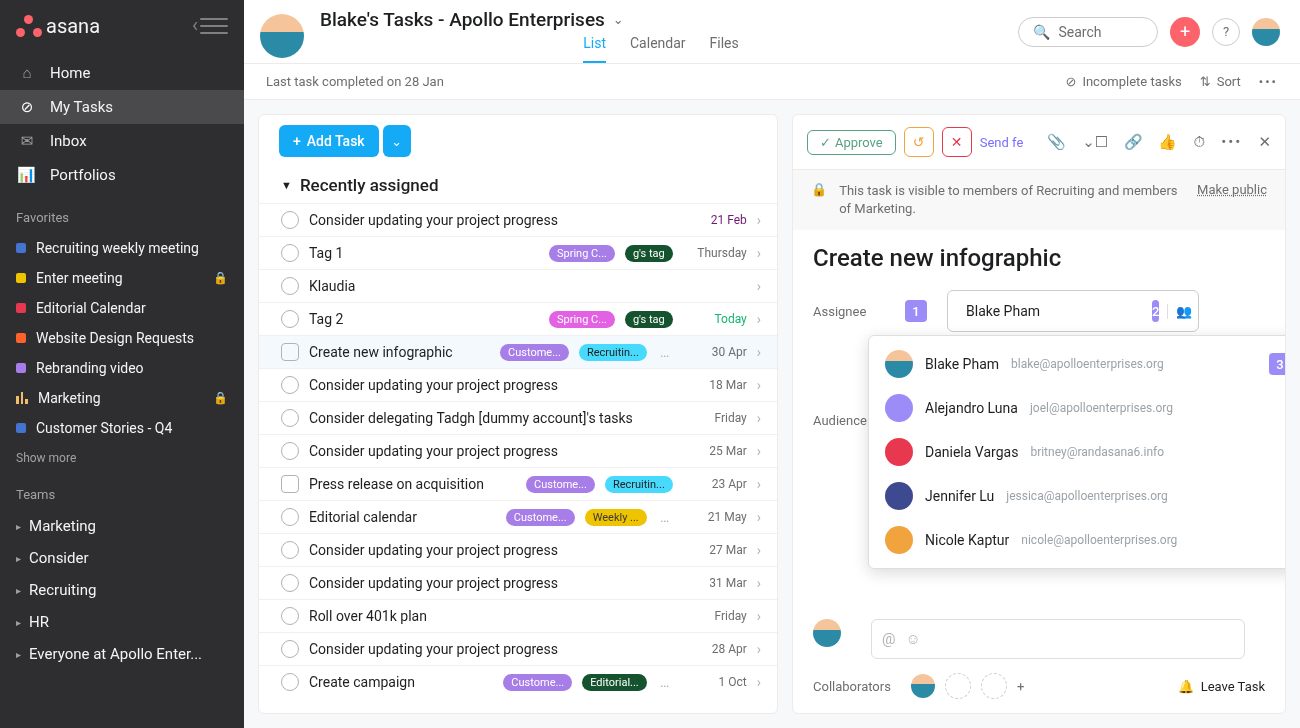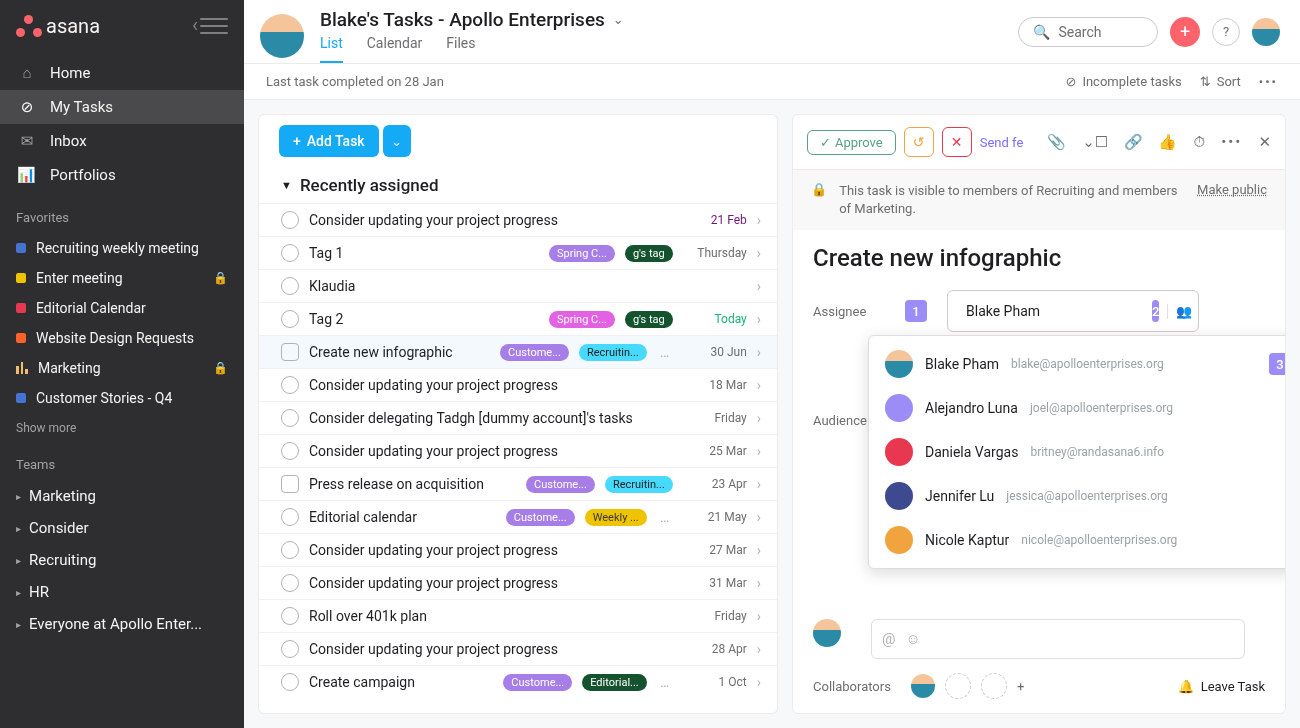--- a/index.html
+++ b/index.html
@@ -28,21 +28,21 @@
 .team-item { display:flex; align-items:center; gap:8px; padding:7px 16px; color:#f5f4f3; font-size:15px; cursor:pointer;}
 .team-item .caret { color:#a2a0a2; font-size:10px;}
 .main { flex:1; display:flex; flex-direction:column; background:#fff; }
 .topbar { display:flex; align-items:center; padding:8px 20px 0 16px; gap:16px; border-bottom:1px solid #edeae9; background:#fff;}
 .avatar { width:44px; height:44px; border-radius:50%; background:#40c4e0; display:flex; align-items:center; justify-content:center; overflow:hidden; font-size:20px;}
 .avatar.sm { width:28px; height:28px; font-size:14px;}
 .avatar.xs { width:24px; height:24px; font-size:12px;}
 .title-area { flex:1; }
 .title-row { display:flex; align-items:center; gap:8px; font-size:19px; font-weight:500; color:#1e1f21;}
 .title-row .chev { color:#6d6e6f; font-size:13px;}
-.tabs { display:flex; gap:24px; margin-top:4px; }
+.tabs { display:flex; gap:24px; margin-top:4px;justify-content:center; }
 .tab { padding:0 0 10px 0; font-size:14px; color:#6d6e6f; cursor:pointer; border-bottom:2px solid transparent;}
 .tab.active { color:#14aaf5; border-bottom-color:#14aaf5;}
 .top-right { display:flex; align-items:center; gap:12px; padding-bottom:8px;}
 .search-box { display:flex; align-items:center; gap:8px; border:1px solid #cfcbcb; border-radius:18px; padding:6px 14px; width:140px; color:#6d6e6f; font-size:14px;}
 .plus-btn { width:30px; height:30px; border-radius:50%; background:#fc636b; color:#fff; display:flex; align-items:center; justify-content:center; font-size:18px;}
 .help-btn { width:28px; height:28px; border-radius:50%; border:1px solid #cfcbcb; display:flex; align-items:center; justify-content:center; color:#6d6e6f; font-size:13px;}
 .toolbar { display:flex; align-items:center; justify-content:space-between; padding:10px 22px; font-size:13px; color:#6d6e6f; background:#fff; border-bottom:1px solid #edeae9;}
 .toolbar-right { display:flex; align-items:center; gap:18px;}
 .toolbar-right .opt { display:flex; align-items:center; gap:6px; cursor:pointer;}
 .dots3{ letter-spacing:2px;}
@@ -150,20 +150,24 @@
       </div>
       <div class="fav-item">
         <span class="dot" style="background:#e8384f"></span>
         <span>Editorial Calendar</span>
       </div>
       <div class="fav-item">
         <span class="dot" style="background:#fd612c"></span>
         <span>Website Design Requests</span>
       </div>
       <div class="fav-item">
+        <span class="dot" style="background:#a77de8"></span>
+        <span>Rebranding video</span>
+      </div>
+      <div class="fav-item">
         <span class="bars">
           <span></span>
           <span></span>
           <span></span>
         </span>
         <span>Marketing</span>
         <span class="lock">🔒</span>
       </div>
       <div class="fav-item">
         <span class="dot" style="background:#4573d2"></span>
@@ -278,21 +282,21 @@
             <span class="pill red">g's tag</span>
             <span class="date green">Today</span>
     <span class="row-caret">›</span>
           </div>
           <div class="task-row selected">
             <span class="chk sq"></span>
     <span class="name">Create new infographic</span>
     <span class="pill purple">Custome...</span>
             <span class="pill blue">Recruitin...</span>
             <span class="ellips">…</span>
-            <span class="date ">30 Jun</span>
+            <span class="date ">30 Apr</span>
     <span class="row-caret">›</span>
           </div>
           <div class="task-row">
             <span class="chk"></span>
     <span class="name">Consider updating your project progress</span>
     <span class="date ">18 Mar</span>
     <span class="row-caret">›</span>
           </div>
           <div class="task-row">
             <span class="chk"></span>

